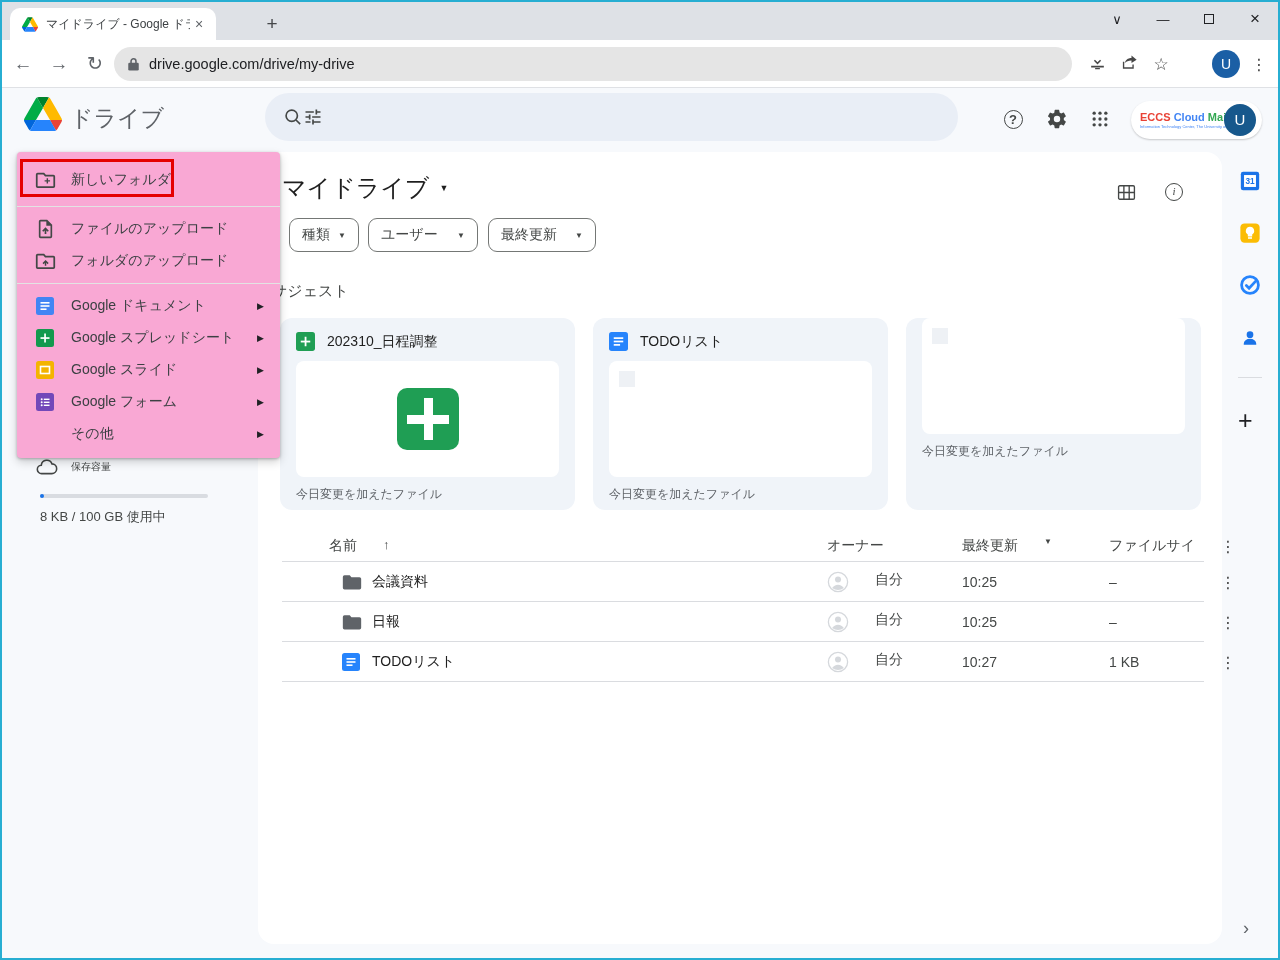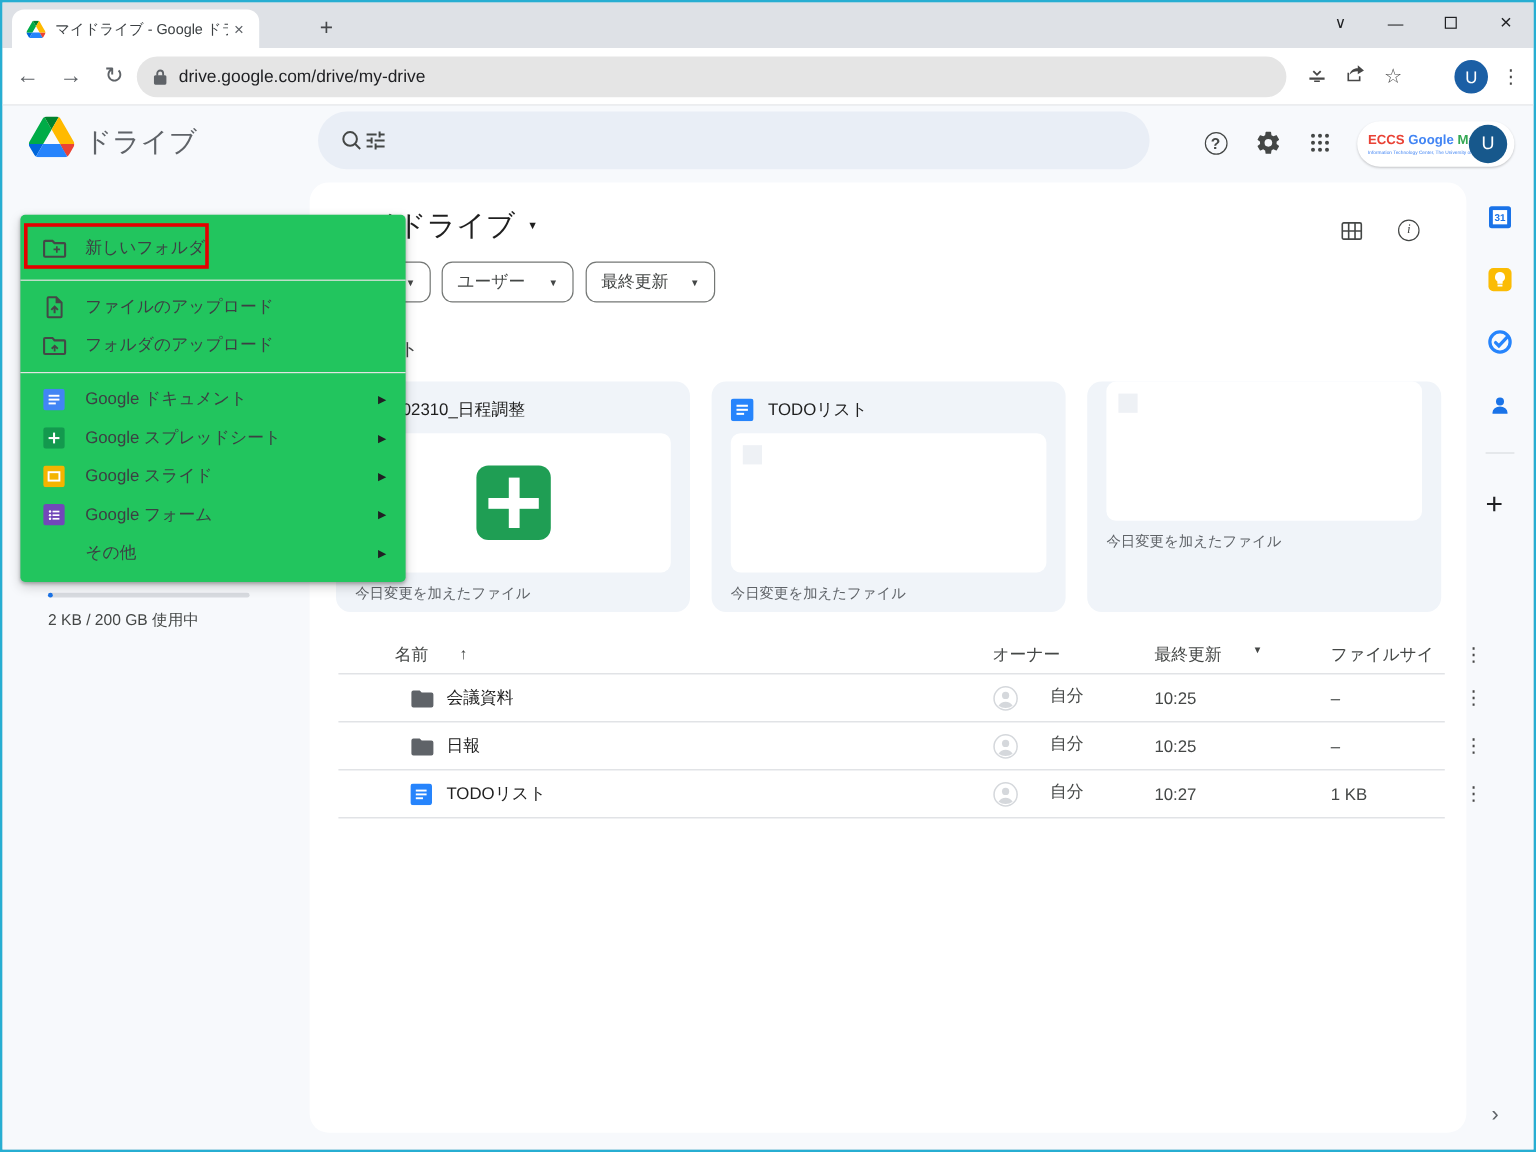--- a/index.html
+++ b/index.html
@@ -88,21 +88,21 @@
   .hdr-arrow { font-size:13px; color:#444746; }
 
   
   .rail { position:absolute; left:1220px; top:0; width:56px; height:870px; }
   .rail-ic { position:absolute; left:17px; width:22px; height:22px; display:flex; align-items:center; justify-content:center; }
   .rail-div { position:absolute; left:16px; top:289px; width:24px; height:1px; background:#dadce0; }
   .rail-plus { position:absolute; left:16px; top:318px; font-size:25px; color:#202124; font-weight:300; }
   .rail-chev { position:absolute; left:21px; top:830px; font-size:18px; color:#5f6368; }
 
   
-  .menu { position:absolute; left:15px; top:64px; width:321px; padding:8px 0; background:#22c55e; border-radius:4px; box-shadow:0 1px 3px rgba(0,0,0,.25), 0 4px 10px rgba(0,0,0,.18); z-index:50;margin-top:27px; }
+  .menu { position:absolute; left:15px; top:64px; width:263px; padding:8px 0; background:#f9a8d4; border-radius:4px; box-shadow:0 1px 3px rgba(0,0,0,.25), 0 4px 10px rgba(0,0,0,.18); z-index:50; }
   .mi { display:flex; align-items:center; height:32px; padding:0 16px; position:relative; }
   .mi-first { height:40px; }
   .mi-icon { width:24px; height:24px; display:flex; align-items:center; justify-content:center; margin-right:14px; }
   .mi-label { font-size:14px; color:#3c4043; flex:1; }
   .mi-arrow { font-size:9px; color:#202124; }
   .menu hr { border:none; border-top:1px solid #e3e3e3; margin:6px 0; }
   .red-box { position:absolute; left:3px; top:7px; width:154px; height:38px; border:3px solid #e50000; z-index:60; pointer-events:none; }
 
   .dropdown-caret { font-size:8px; color:#444746; }
 </style>
@@ -218,40 +218,40 @@
               <circle cx="19" cy="12" r="2"></circle>
               <circle cx="5" cy="19" r="2"></circle>
               <circle cx="12" cy="19" r="2"></circle>
               <circle cx="19" cy="19" r="2"></circle>
             </g>
           </svg>
       </span>
 
       <div class="badge">
         <div class="badge-txt">
-          <div class="badge-l1"><span class="r">ECCS</span> <span class="b">Google</span> <span class="g">Mail</span></div>
+          <div class="badge-l1"><span class="r">ECCS</span> <span class="b">Cloud</span> <span class="g">Mail</span></div>
           <div class="badge-l2">Information Technology Center, The University of Tokyo</div>
         </div>
         <span class="badge-avatar">U</span>
       </div>
     </div>
 
     <div class="storage">
       <div class="storage-row">
         <span style="display:flex">
           <svg width="22" height="18" viewBox="0 0 24 18">
               <path fill="none" stroke="#444746" stroke-width="1.7" d="M6.3 16.2a4.6 4.6 0 0 1-.5-9.2 6 6 0 0 1 11.6-1.4 4.5 4.5 0 0 1-.3 10.6z"></path>
             </svg>
         </span>
         <span class="storage-label">保存容量</span>
       </div>
       <div class="sbar">
           <div class="sbar-fill"></div>
         </div>
-      <div class="susage">2 KB / 200 GB 使用中</div>
+      <div class="susage">8 KB / 100 GB 使用中</div>
     </div>
 
     <div class="main-panel">
       <div class="page-title">
         <span>マイドライブ</span>
           <span class="caret">▼</span>
       </div>
       <span class="view-ic" style="left:852px">
         <svg width="19" height="17" viewBox="0 0 24 21">
             <g fill="none" stroke="#444746" stroke-width="1.7">

